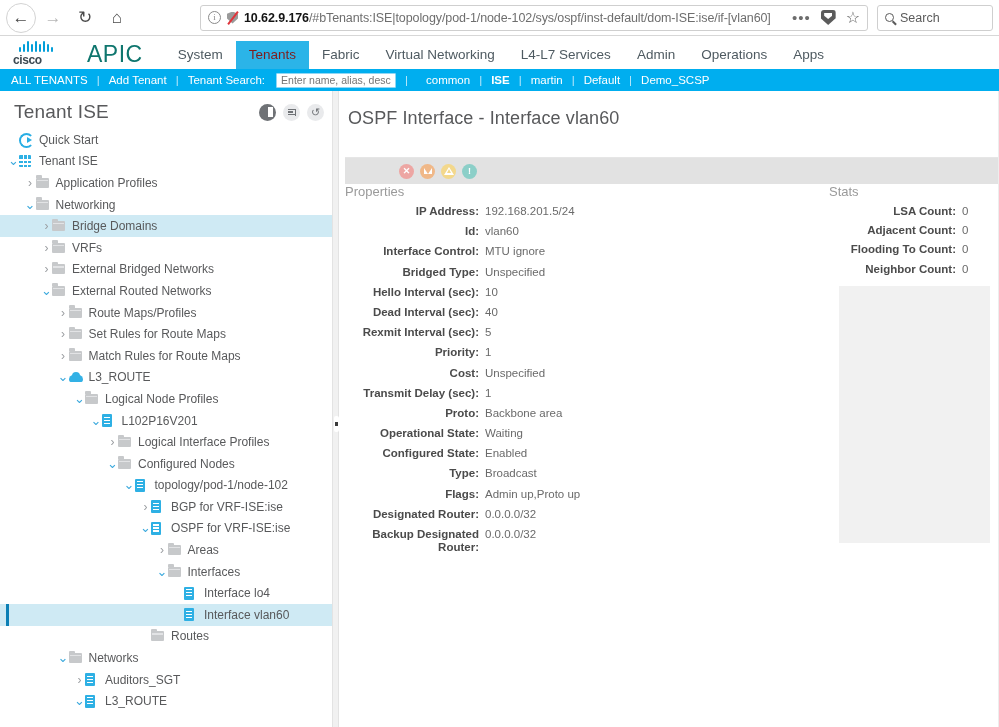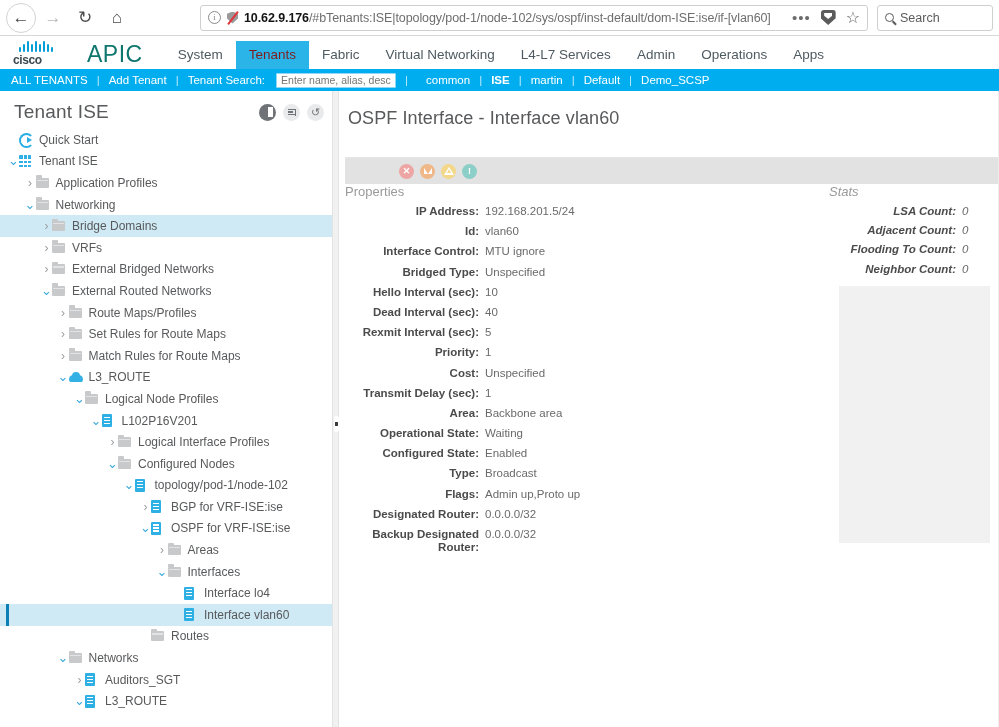--- a/index.html
+++ b/index.html
@@ -382,21 +382,21 @@
     border-bottom:8px solid #fff; position:relative; margin-bottom:1px;
   }
   .st-ic .tri-up::after{
     content:"";position:absolute;left:-2px;top:2px;
     width:0;height:0;border-left:2px solid transparent;border-right:2px solid transparent;
     border-bottom:4px solid #f3d88c;
   }
 
   .panes { display: flex; }
   .pane-left { width: 490px; padding-left: 6px; }
-  .pane-right { flex: 1; padding-right: 9px; font-style: italic; }
+  .pane-right { flex: 1; padding-right: 9px; }
   .pane-head {
     font-size: 13px; color: #9a9a9a; font-weight: normal;
     padding-bottom: 6px;
   }
   .pane-head.right { text-align: left; padding-left: 0; }
 
   .prop-row {
     display: flex;
     align-items: flex-start;
     margin-bottom: 7.2px;
@@ -789,21 +789,21 @@
             </div>
             <div class="prop-row">
               <div class="prop-label">Cost:</div>
               <div class="prop-value">Unspecified</div>
             </div>
             <div class="prop-row">
               <div class="prop-label">Transmit Delay (sec):</div>
               <div class="prop-value">1</div>
             </div>
             <div class="prop-row">
-              <div class="prop-label">Area:</div>
+              <div class="prop-label">Proto:</div>
               <div class="prop-value">Backbone area</div>
             </div>
             <div class="prop-row">
               <div class="prop-label">Operational State:</div>
               <div class="prop-value">Waiting</div>
             </div>
             <div class="prop-row">
               <div class="prop-label">Configured State:</div>
               <div class="prop-value">Enabled</div>
             </div>

